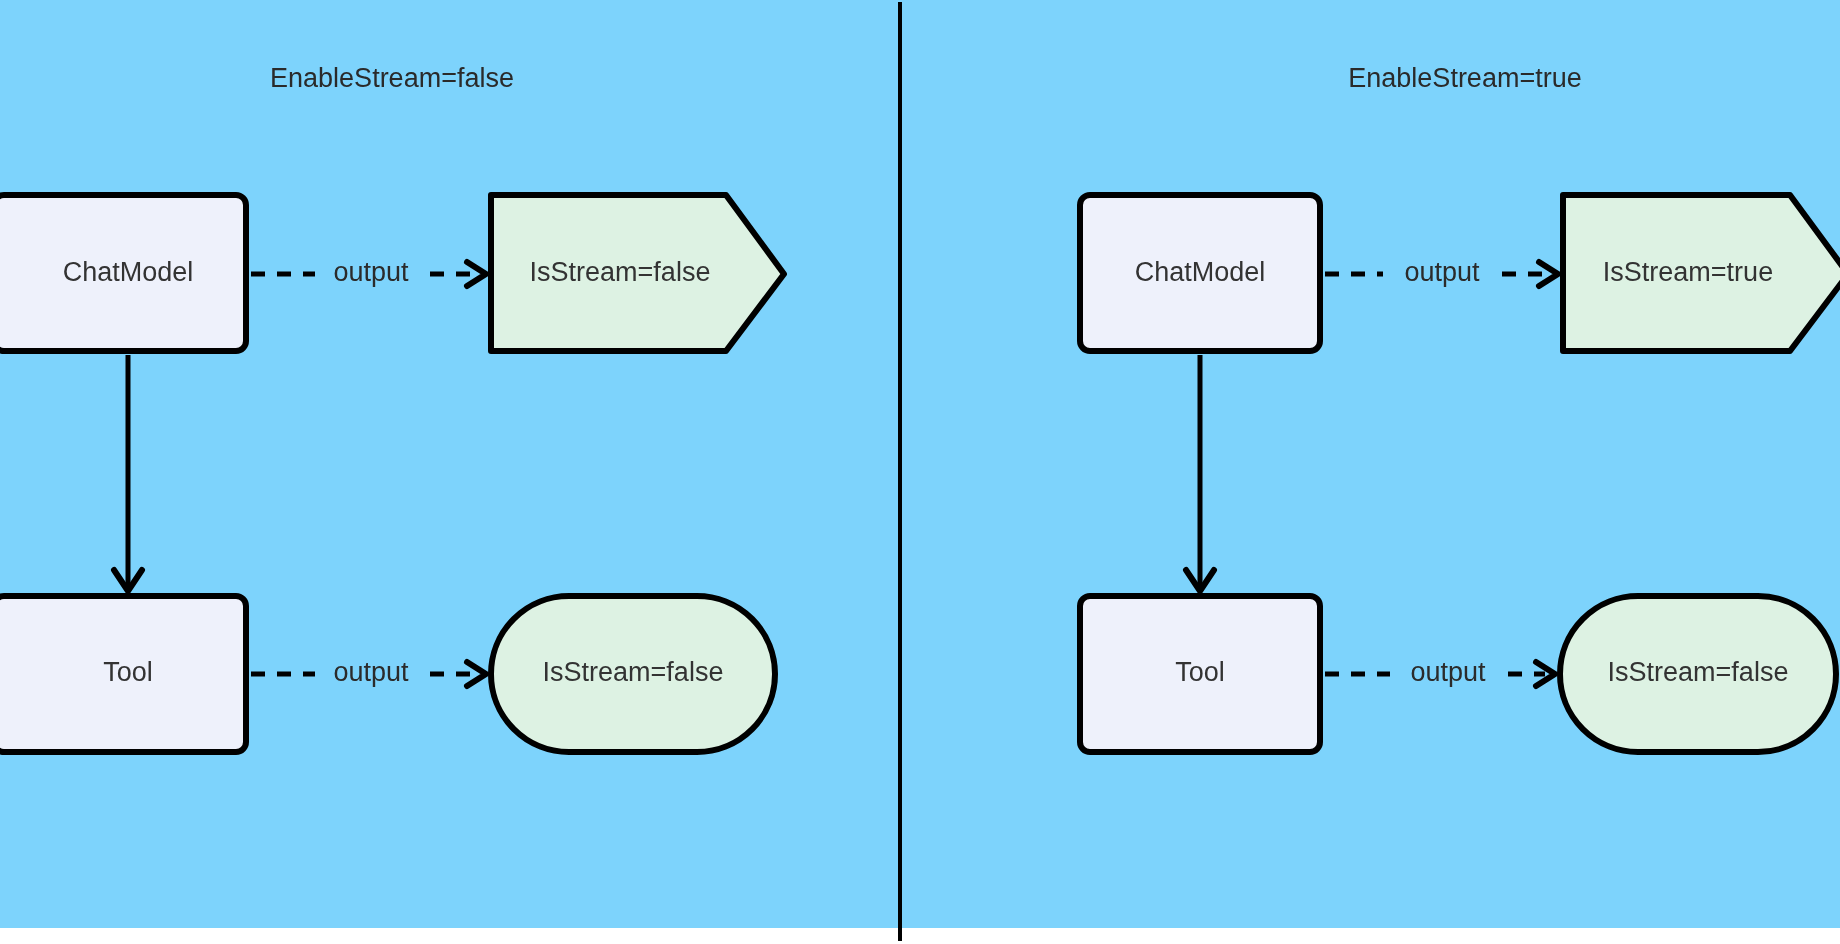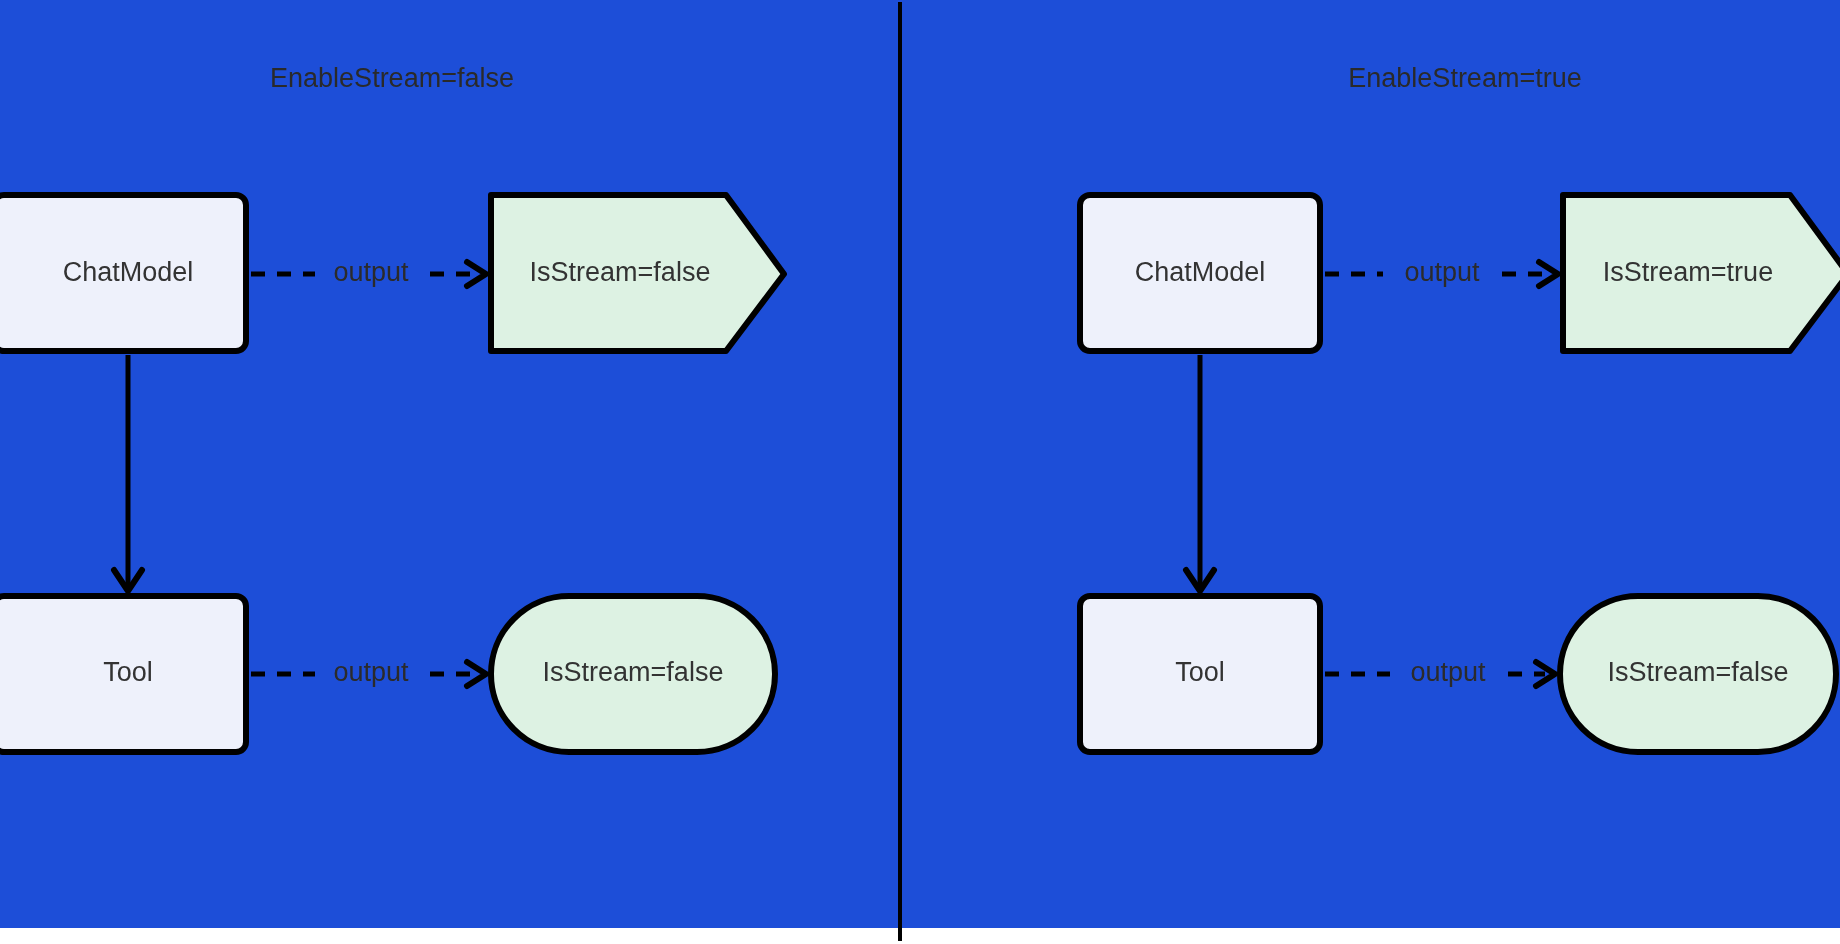--- a/index.html
+++ b/index.html
@@ -10,21 +10,21 @@
   body {
     width: 1840px;
     height: 944px;
     font-family: "Liberation Sans", sans-serif;
     overflow: hidden;
   }
   #diagram-root {
     position: relative;
     width: 1840px;
     height: 928px;
-    background: #1d4ed8;
+    background: #7dd3fc;
   }
   svg#scene {
     display: block;
     width: 1840px;
     height: 944px;
   }
   .panel-title {
     font-family: "Liberation Sans", sans-serif;
     font-size: 27px;
     fill: #2a2a2a;

